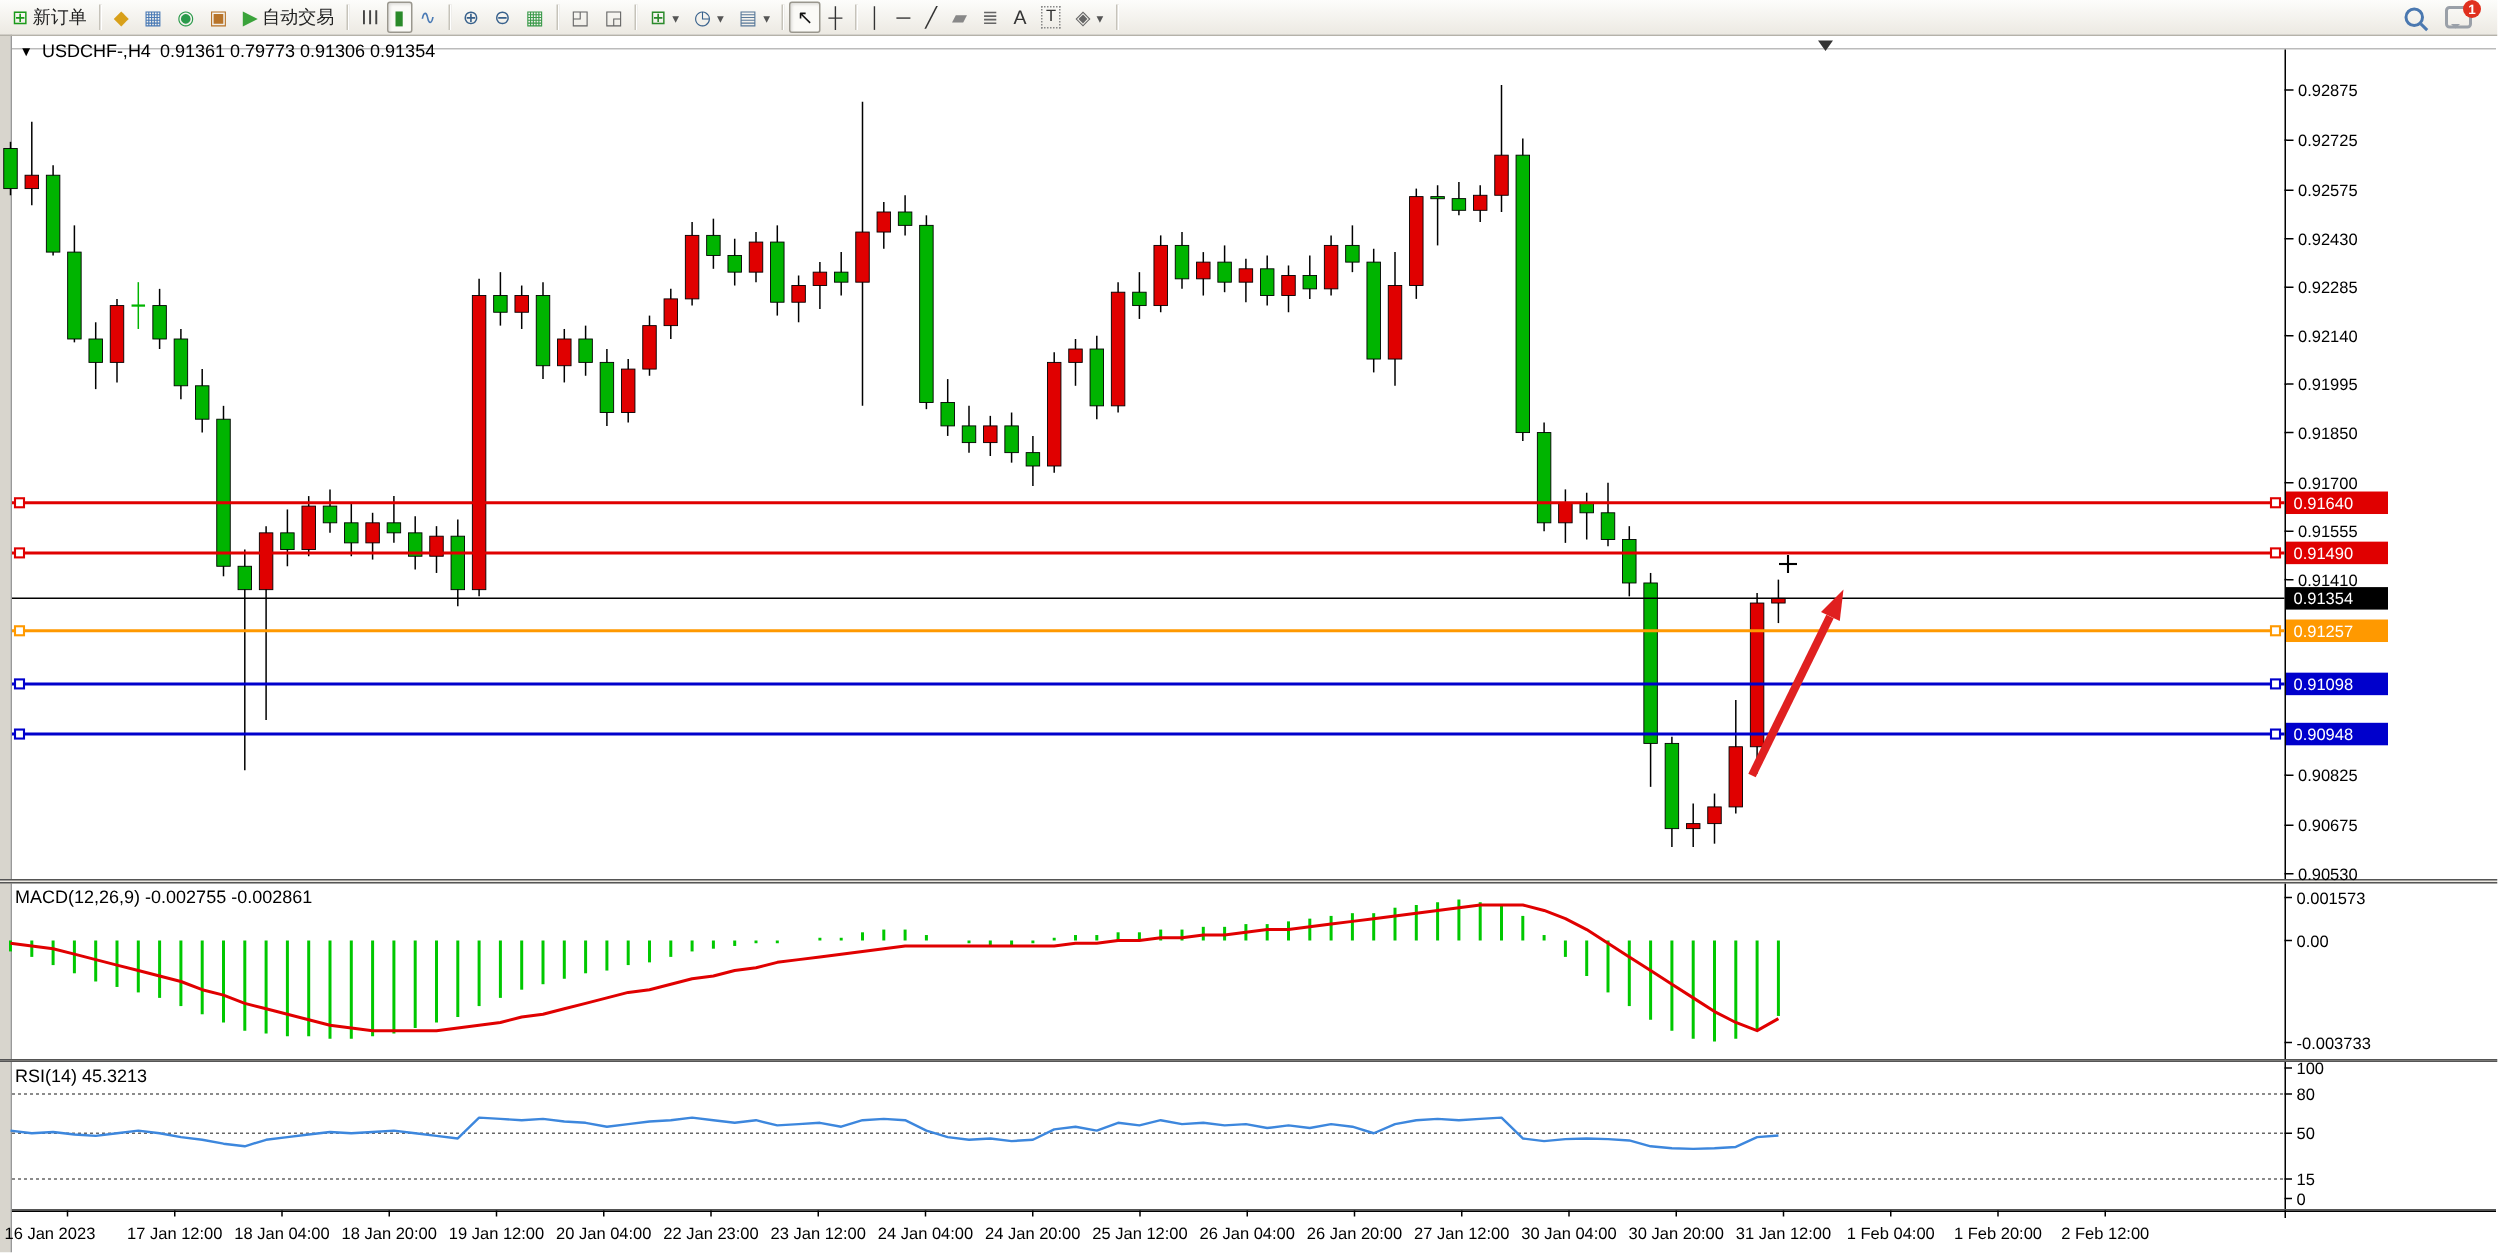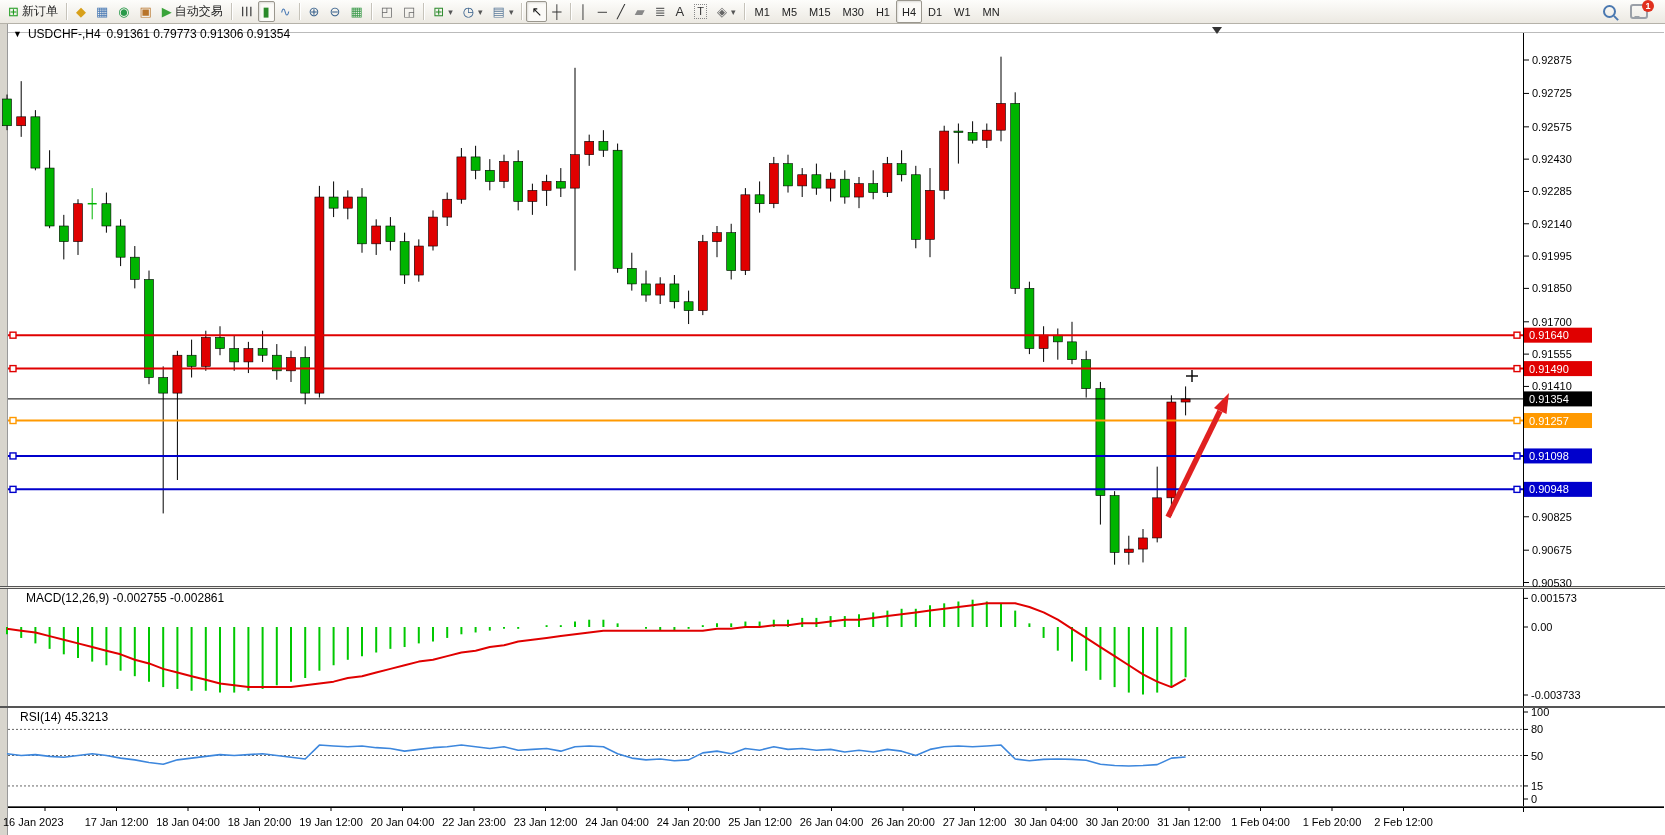--- a/index.html
+++ b/index.html
@@ -24,22 +24,22 @@
   .mag::after{content:"";position:absolute;width:6px;height:2px;background:#4a78b0;
     transform:rotate(45deg);right:-5px;bottom:-3px;}
   .chat{width:14px;height:11px;border:2px solid #9aa0a8;border-radius:3px;position:relative;display:inline-block;}
   .chat::after{content:"";position:absolute;left:2px;bottom:-5px;border:3px solid transparent;border-top-color:#9aa0a8;}
   .chat .badge{position:absolute;top:-6px;right:-8px;background:#e0301e;color:#fff;border-radius:50%;
     font-size:9px;width:12px;height:12px;line-height:12px;text-align:center;font-weight:bold;}
   
   #chart-svg{position:absolute;left:0;top:0;z-index:1;}
   .overlay{position:absolute;z-index:2;font-size:12px;color:#000;}
   #chart-title{left:13px;top:27px;display:flex;align-items:center;gap:6px;}
-  #macd-label{left:26px;top:591px;}
-  #rsi-label{left:20px;top:710px;text-align:right;}
+  #macd-label{left:10px;top:591px;}
+  #rsi-label{left:10px;top:710px;text-align:right;}
   .tri{font-size:9px;}
 </style>
 </head>
 <body>
 
 <div id="stage">
 
   <div id="toolbar">
       <span class="tb-group">
         <span class="tb-btn">
@@ -145,31 +145,20 @@
         </span>
         <span class="tb-btn">
           <span class="tb-ico dotted-box" style="color: rgb(51, 51, 51);">T</span>
         </span>
         <span class="tb-btn">
           <span class="tb-ico" style="color: rgb(102, 102, 102);">◈</span>
           <span class="dd">▾</span>
         </span>
       </span>
       <span class="tb-sep"></span>
-      <span class="tb-group">
-        <span class="tb-btn tf-btn">M1</span>
-        <span class="tb-btn tf-btn">M5</span>
-        <span class="tb-btn tf-btn">M15</span>
-        <span class="tb-btn tf-btn">M30</span>
-        <span class="tb-btn tf-btn">H1</span>
-        <span class="tb-btn tf-btn pressed">H4</span>
-        <span class="tb-btn tf-btn">D1</span>
-        <span class="tb-btn tf-btn">W1</span>
-        <span class="tb-btn tf-btn">MN</span>
-      </span>
       <span id="tb-right">
         <span class="mag"></span>
         <span class="chat">
           <span class="badge">1</span>
         </span>
       </span>
     </div>
 
   <svg id="chart-svg" width="1665" height="835">
       <rect x="0" y="23" width="7" height="812" fill="#d8d5cd"></rect>

